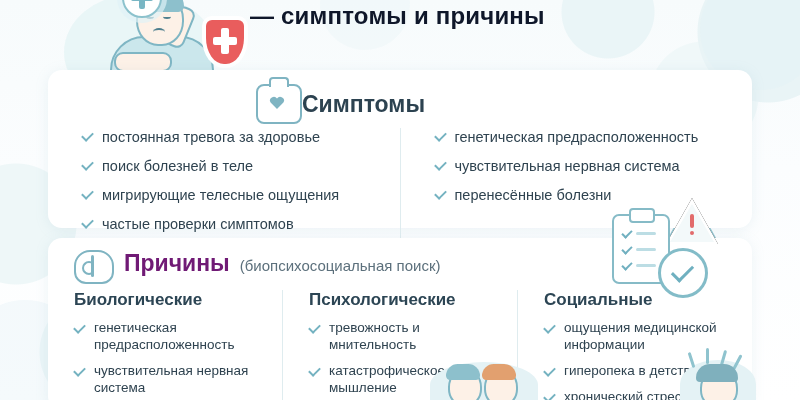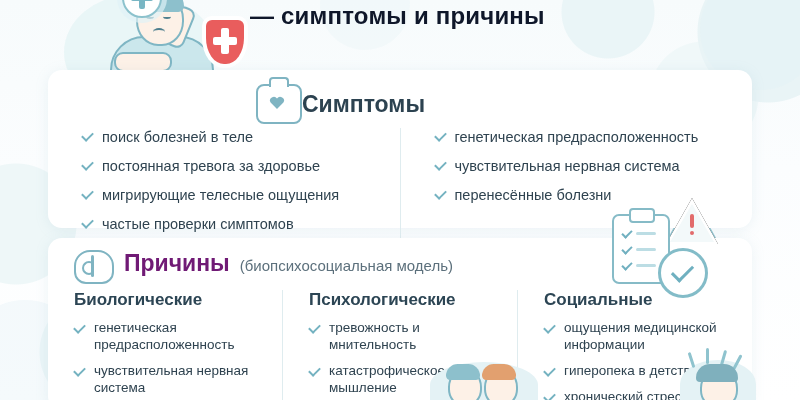--- a/index.html
+++ b/index.html
@@ -607,41 +607,41 @@
         <svg class="heart" viewBox="0 0 16 14">
           <path d="M8 13 L1.6 6.6 A3.6 3.6 0 0 1 8 2.6 A3.6 3.6 0 0 1 14.4 6.6 Z" fill="#7fb4c2"></path>
         </svg>
       </div>
       <div class="section-title">Симптомы</div>
     </div>
 
     <div class="two-col">
       <div class="col">
         <ul class="checklist">
+          <li>постоянная тревога за здоровье</li>
           <li>поиск болезней в теле</li>
-          <li>постоянная тревога за здоровье</li>
           <li>мигрирующие телесные ощущения</li>
           <li>частые проверки симптомов</li>
         </ul>
       </div>
       <div class="col divider">
         <ul class="checklist">
           <li>генетическая предрасположенность</li>
           <li>чувствительная нервная система</li>
           <li>перенесённые болезни</li>
         </ul>
       </div>
     </div>
   </div>
 
   <div class="card causes-card">
     <div class="causes-head">
       <div class="brain-icon"></div>
       <div class="causes-title">Причины</div>
-      <div class="causes-sub">(биопсихосоциальная  модель)</div>
+      <div class="causes-sub">(биопсихосоциальная  поиск)</div>
     </div>
 
     <div class="three-col">
       <div class="ccol">
         <h3>Биологические</h3>
         <ul class="checklist">
           <li>генетическая предрасположенность</li>
           <li>чувствительная нервная система</li>
         </ul>
       </div>

